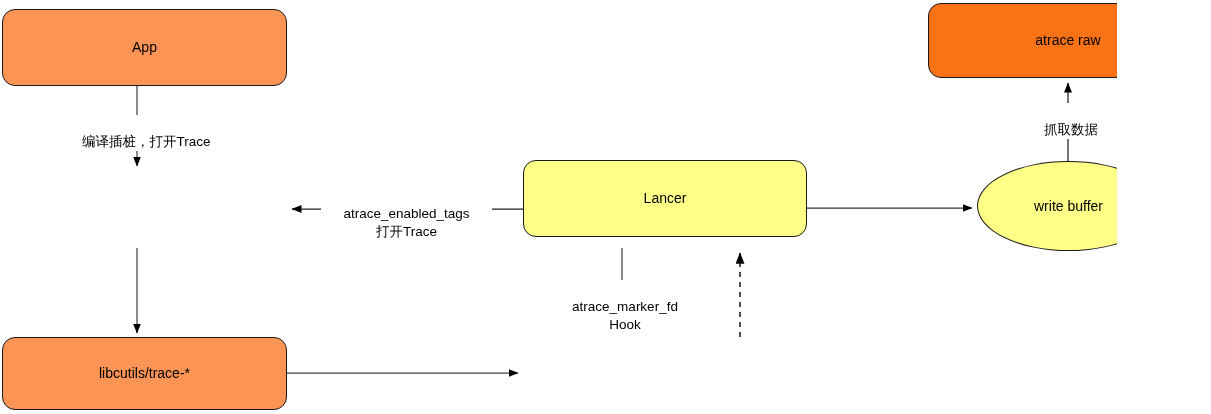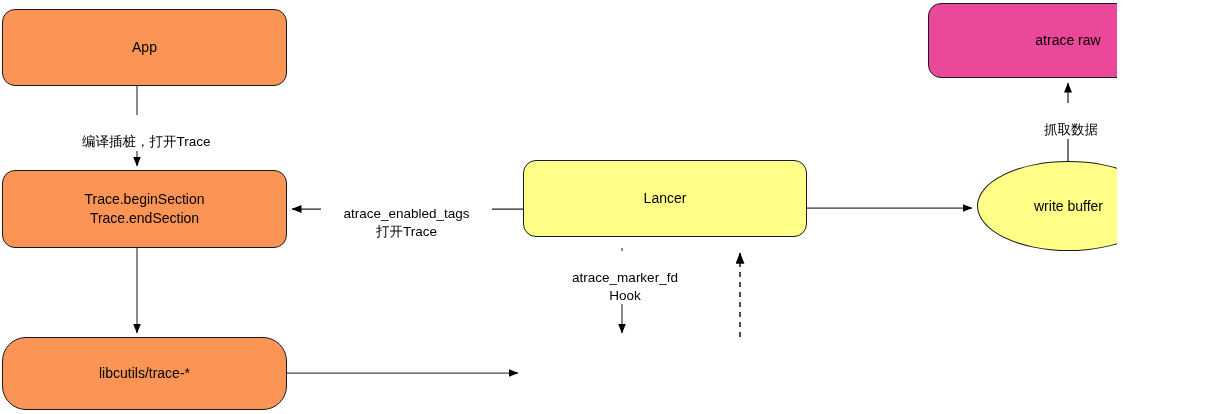--- a/index.html
+++ b/index.html
@@ -25,21 +25,21 @@
     border: 1.3px solid #1a1a1a;
     color: #000000;
     font-size: 14px;
     line-height: 1.35;
     white-space: pre-line;
   }
   .node.rounded { border-radius: 13px; }
   .node.ellipse { border-radius: 50%; }
   .node.orange { background: #fc9455; }
   .node.yellow { background: #ffff88; }
-  .node.pink   { background: #ec4899; }
+  .node.pink   { background: #f97316; }
 
   .edge-label {
     position: absolute;
     color: #000000;
     font-size: 13.5px;
     line-height: 1.32;
     text-align: center;
     white-space: pre-line;
     background: #ffffff;
     padding: 0 3px;
@@ -81,26 +81,22 @@
 
     <line x1="807" y1="208" x2="972" y2="208" stroke="#333333" stroke-width="1.25" marker-end="url(#ah)"></line>
 
     <line x1="1068" y1="161" x2="1068" y2="83" stroke="#222222" stroke-width="1.25" marker-end="url(#ah)"></line>
   </svg>
 
   <div class="node rounded orange" style="left:2px; top:9px; width:285px; height:77px;">
     <span>App</span>
   </div>
 
-  <div class="node rounded orange" style="left:2px; top:170px; width:285px; height:78px;">
-    <span>Trace.beginSection
-Trace.endSection</span>
-  </div>
 
-  <div class="node rounded orange" style="left:2px; top:337px; width:285px; height:73px;border-radius:24px;">
+  <div class="node rounded orange" style="left:2px; top:337px; width:285px; height:73px;">
     <span>libcutils/trace-*</span>
   </div>
 
   <div class="node rounded yellow" style="left:523px; top:160px; width:284px; height:77px;text-align:center;">
     <span>Lancer</span>
   </div>
 
 
   <div class="node ellipse yellow" style="left:977px; top:161px; width:183px; height:90px;">
     <span>write buffer</span>
@@ -112,21 +108,21 @@
 
   <div class="edge-label" style="left:55px; top:115px;margin-left:24px;">
     <span>编译插桩，打开Trace</span>
   </div>
 
   <div class="edge-label" style="left:321px; top:187px; width:165px;">
     <span>atrace_enabled_tags
 打开Trace</span>
   </div>
 
-  <div class="edge-label" style="left:549px; top:251px; width:146px;">
+  <div class="edge-label" style="left:549px; top:280px; width:146px;">
     <span>atrace_marker_fd
 Hook</span>
   </div>
 
   <div class="edge-label" style="left:1031px; top:103px; width:74px;">
     <span>抓取数据</span>
   </div>
 
 </div>
 

